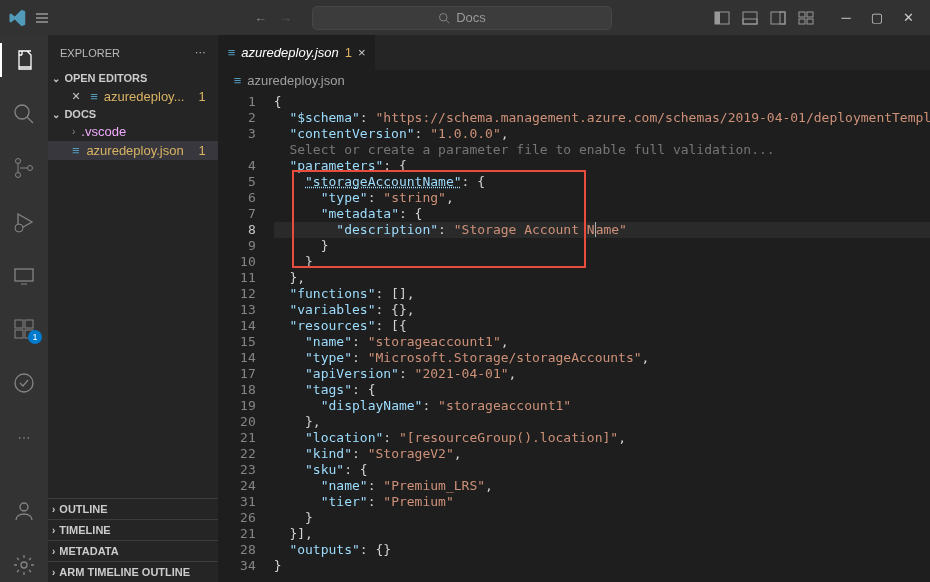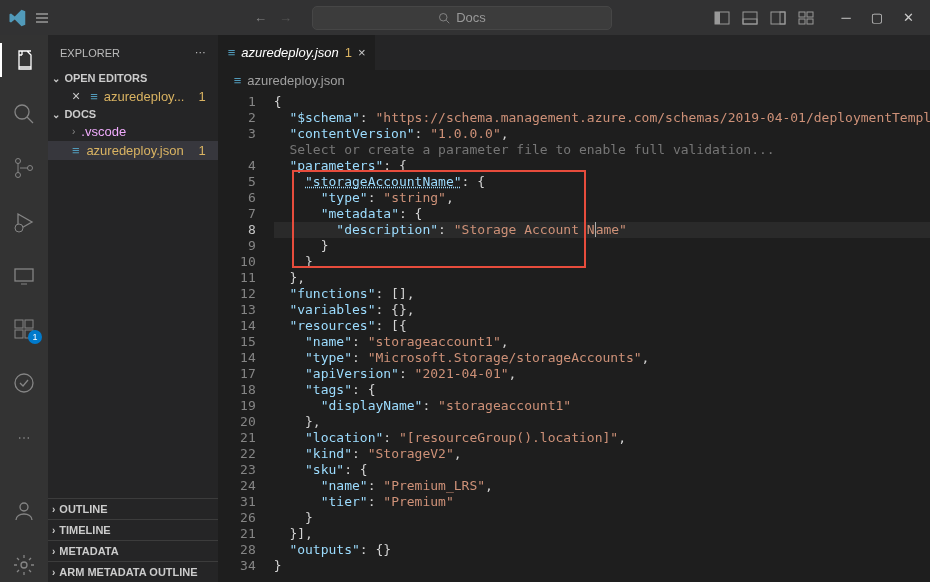--- a/index.html
+++ b/index.html
@@ -342,21 +342,21 @@
       <div class="section-hdr">
           <span class="chev">›</span>
           <span>TIMELINE</span>
         </div>
       <div class="section-hdr">
           <span class="chev">›</span>
           <span>METADATA</span>
         </div>
       <div class="section-hdr">
           <span class="chev">›</span>
-          <span>ARM METADATA OUTLINE</span>
+          <span>ARM TIMELINE OUTLINE</span>
         </div>
     </div>
   </div>
 
   <div class="editor-area">
     <div class="tab-bar">
       <div class="tab">
         <span style="color:#519aba;font-style:normal">≡</span>
         <span>azuredeploy.json</span>
         <span class="badge">1</span>

